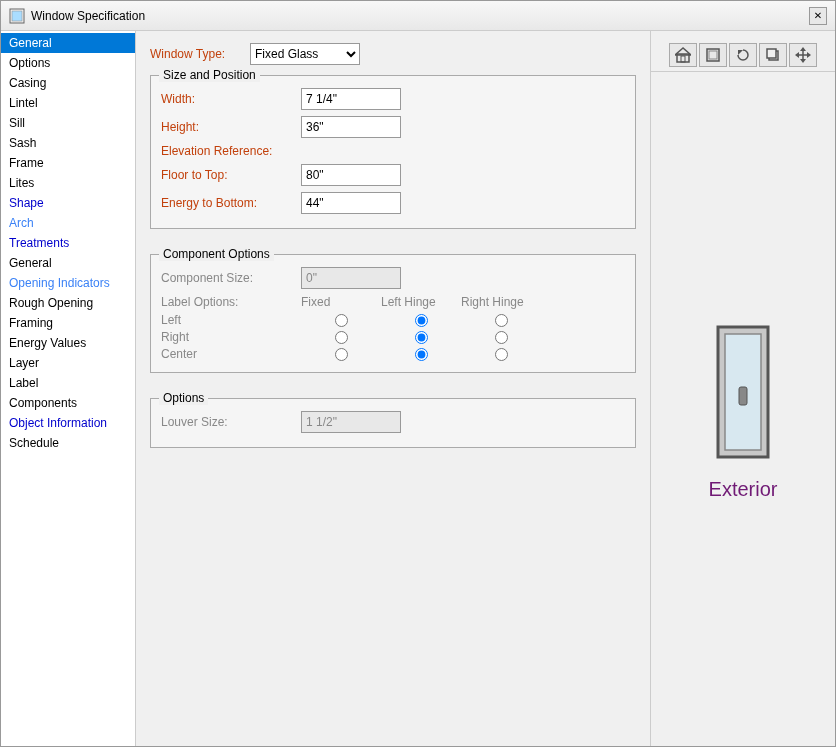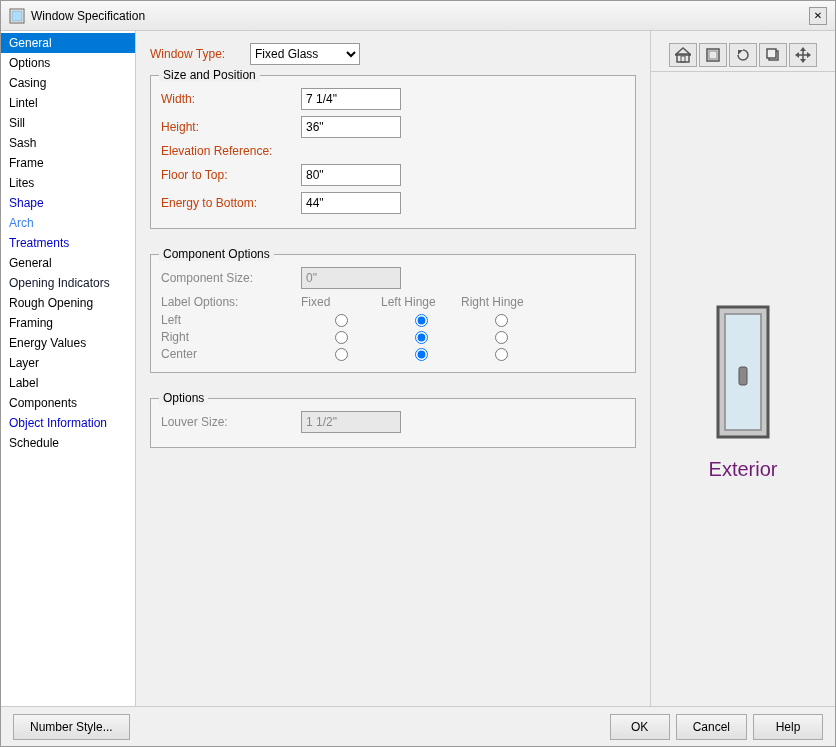--- a/index.html
+++ b/index.html
@@ -279,21 +279,21 @@
       <div class="sidebar-item">Casing</div>
       <div class="sidebar-item">Lintel</div>
       <div class="sidebar-item">Sill</div>
       <div class="sidebar-item">Sash</div>
       <div class="sidebar-item">Frame</div>
       <div class="sidebar-item">Lites</div>
       <div class="sidebar-item colored" style="color:#0000cc">Shape</div>
       <div class="sidebar-item colored" style="color:#3b82f6">Arch</div>
       <div class="sidebar-item colored" style="color:#0000cc">Treatments</div>
       <div class="sidebar-item">General</div>
-      <div class="sidebar-item colored" style="color:#0f172a">Opening Indicators</div>
+      <div class="sidebar-item colored" style="color:#3b82f6">Opening Indicators</div>
       <div class="sidebar-item">Rough Opening</div>
       <div class="sidebar-item">Framing</div>
       <div class="sidebar-item">Energy Values</div>
       <div class="sidebar-item">Layer</div>
       <div class="sidebar-item">Label</div>
       <div class="sidebar-item">Components</div>
       <div class="sidebar-item colored" style="color:#0000cc">Object Information</div>
       <div class="sidebar-item">Schedule</div>
     </div>
 
@@ -450,23 +450,13 @@
 
             <rect x="26" y="65" width="8" height="18" rx="2" fill="#888" stroke="#555" stroke-width="1"></rect>
           </svg>
 
           <span class="exterior-label">Exterior</span>
         </div>
       </div>
     </div>
   </div>
 
-  <div class="dialog-footer">
-    <div class="footer-left">
-      <button class="btn">Number Style...</button>
-    </div>
-    <div class="footer-right">
-      <button class="btn primary">OK</button>
-      <button class="btn">Cancel</button>
-      <button class="btn">Help</button>
-    </div>
-  </div>
 </div>
 
 </body></html>

